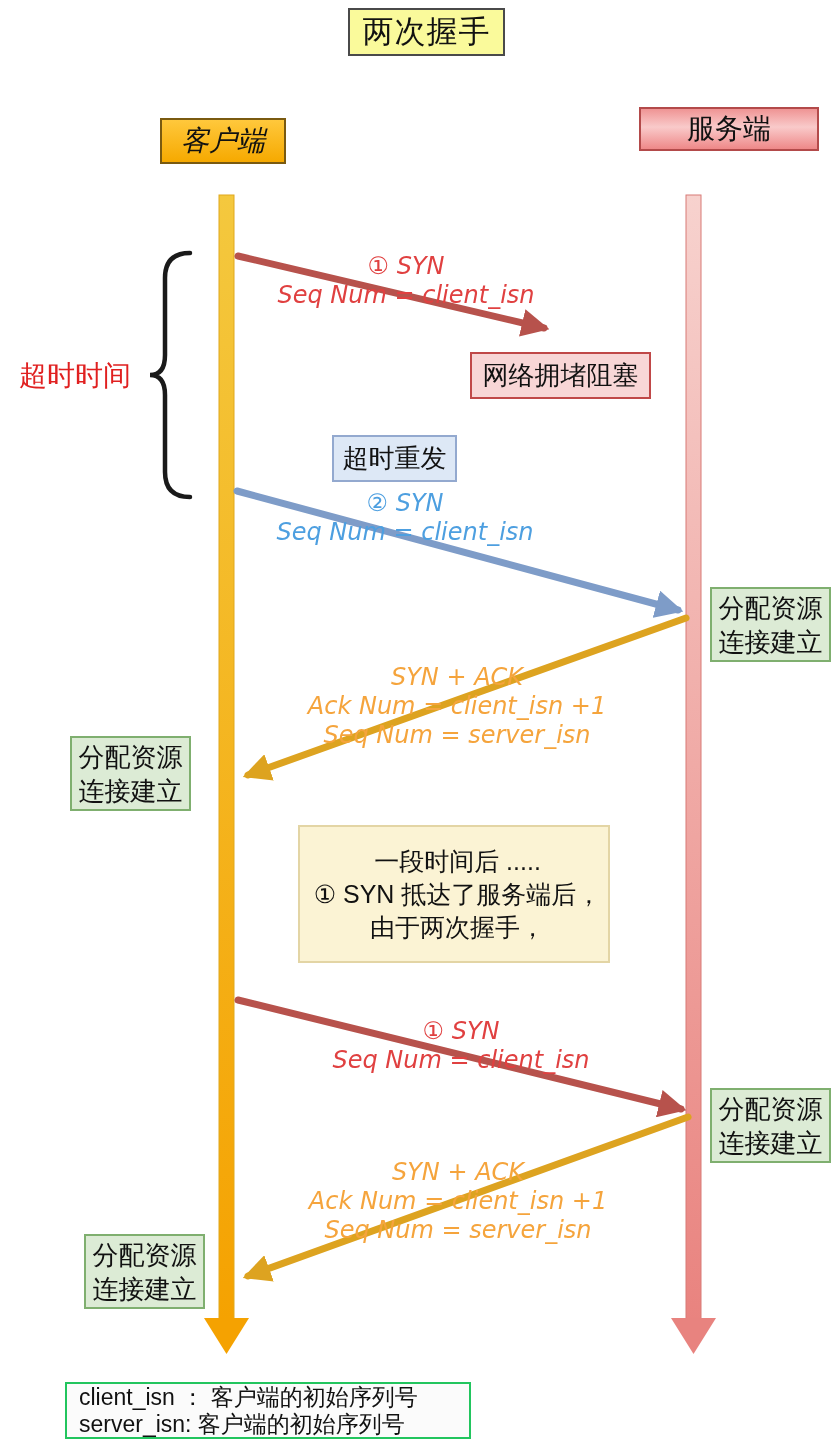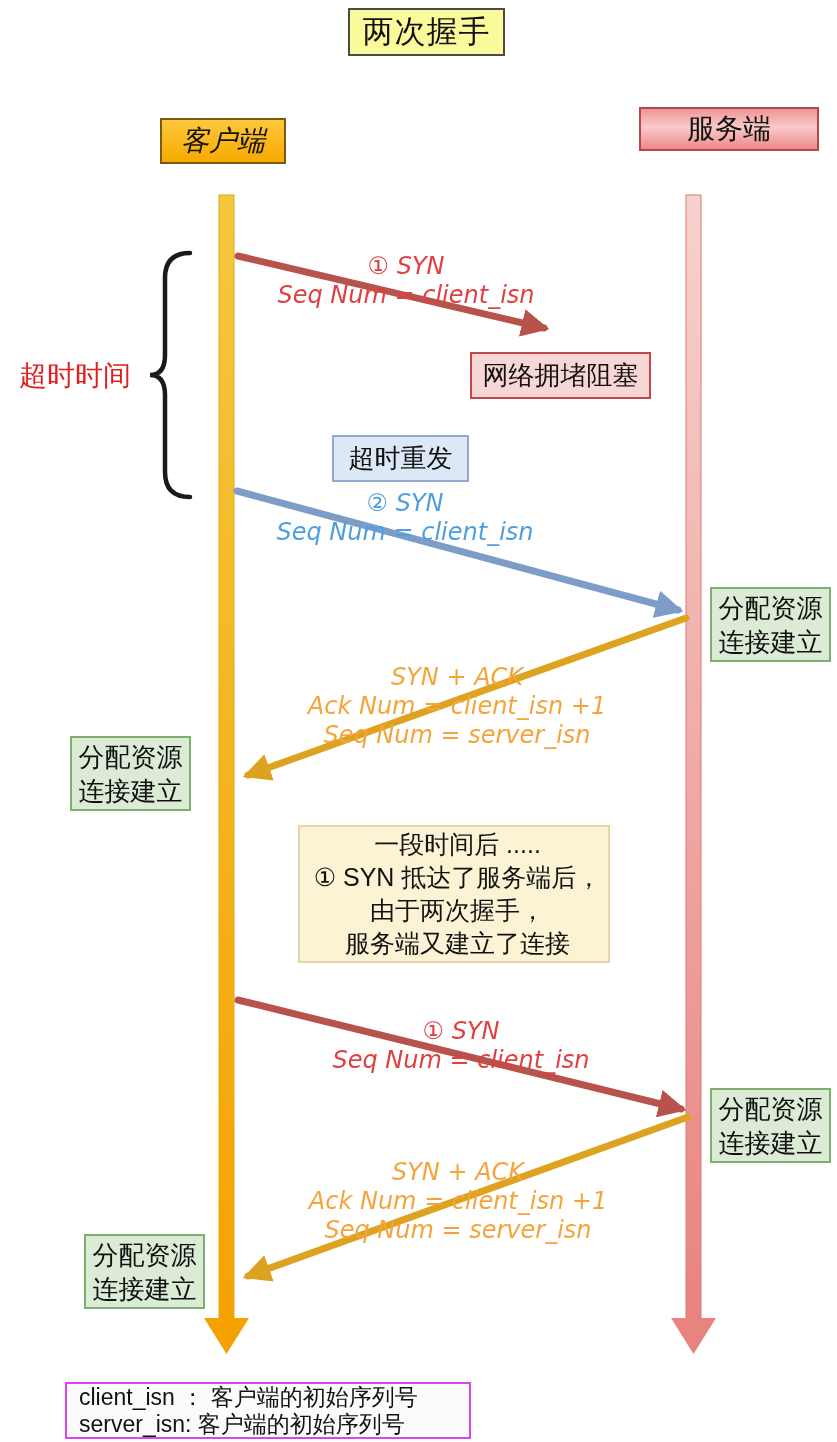--- a/index.html
+++ b/index.html
@@ -34,40 +34,40 @@
     display:flex;align-items:center;justify-content:center;
     font-size:28px;color:#111;box-sizing:border-box;
   }
   .congestionbox{
     left:470px;top:352px;width:181px;height:47px;
     background:#f8d6d6;border:2px solid #c04848;
     display:flex;align-items:center;justify-content:center;
     font-size:26px;color:#111;box-sizing:border-box;
   }
   .retransbox{
-    left:332px;top:435px;width:137px;height:47px;
+    left:332px;top:435px;width:125px;height:47px;
     background:#dde8f6;border:2px solid #93a9cf;
     display:flex;align-items:center;justify-content:center;
     font-size:26px;color:#111;box-sizing:border-box;
   }
   .greenbox{
     width:121px;height:75px;
     background:#dcebd5;border:2px solid #7faf6f;
     display:flex;flex-direction:column;align-items:center;justify-content:center;
     font-size:26px;line-height:34px;color:#111;box-sizing:border-box;
   }
   .notebox{
     left:298px;top:825px;width:312px;height:138px;
     background:#fbf3d4;border:2px solid #e3d5a5;
     display:flex;flex-direction:column;align-items:center;justify-content:center;
     font-size:25px;line-height:33px;color:#111;box-sizing:border-box;text-align:center;padding-left:7px;
   }
   .legendbox{
     left:65px;top:1382px;width:406px;height:57px;
-    background:#fbfbfb;border:2px solid #d946ef;
+    background:#fbfbfb;border:2px solid #22c55e;
     display:flex;flex-direction:column;justify-content:center;
     padding:0 12px;font-size:23px;line-height:27px;color:#111;box-sizing:border-box;
   }
 
   
   .msg{
     text-align:center;
     font-family:"DejaVu Sans",sans-serif;
     font-style:italic;
     font-size:24px;line-height:29px;
@@ -165,21 +165,20 @@
 
   <div class="abs greenbox" style="left:70px;top:736px;">
     <div>分配资源</div>
     <div>连接建立</div>
   </div>
 
   <div class="abs notebox">
     <div>一段时间后 .....</div>
     <div>① SYN 抵达了服务端后，</div>
     <div>由于两次握手，</div>
-    <div>服务端又建立了连接</div>
   </div>
 
   <div class="abs msg msg-red" style="left:311px;top:1017px;width:300px;">
     <div>① SYN</div>
     <div>Seq Num = client_isn</div>
   </div>
 
   <div class="abs greenbox" style="left:710px;top:1088px;">
     <div>分配资源</div>
     <div>连接建立</div>

